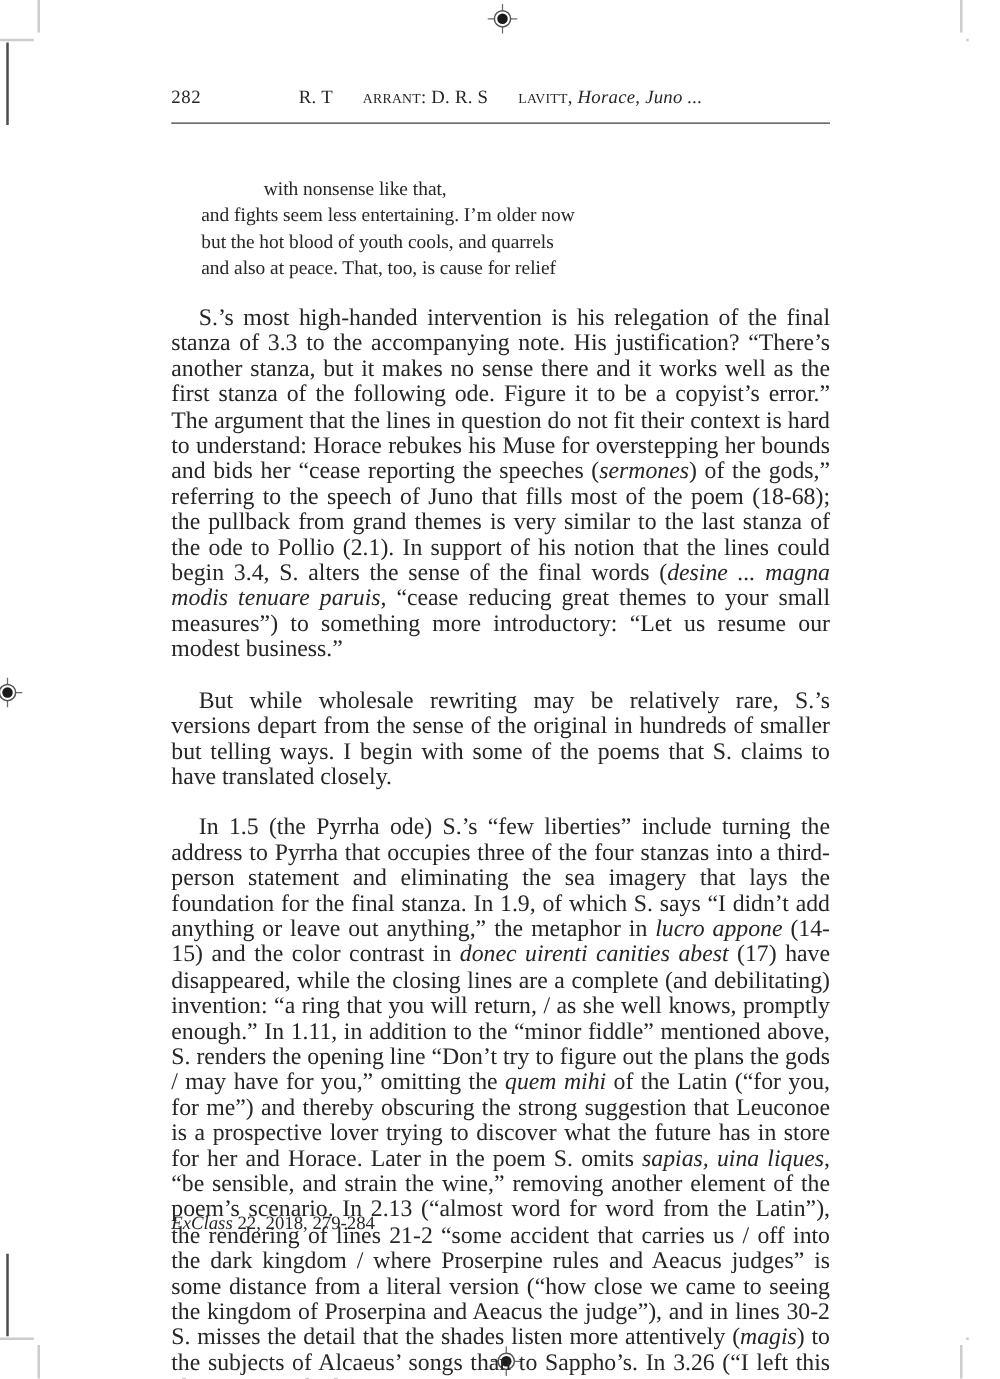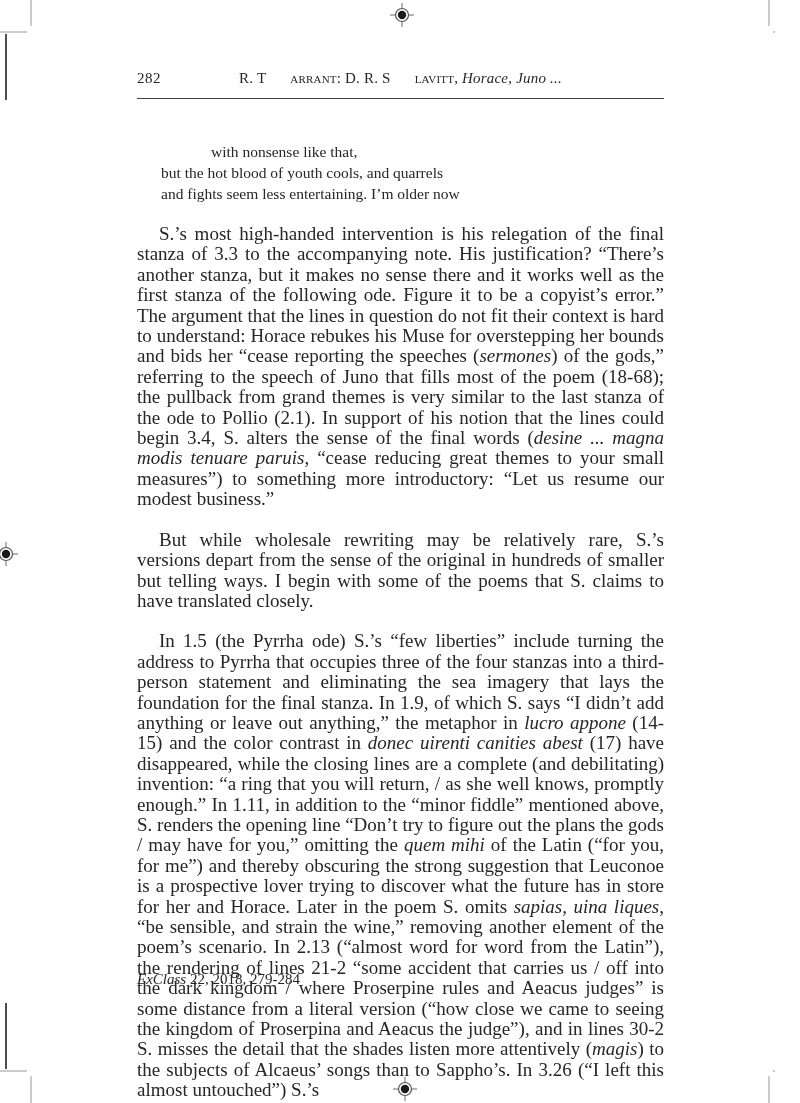--- a/index.html
+++ b/index.html
@@ -106,22 +106,23 @@
 
   <div class="content">
 
     <div class="header">
       <span class="page-number">282</span>
       <span class="running-title"><span>R. T</span><span class="st-sc">arrant</span><span>: D. R. S</span><span class="st-sc">lavitt</span><span>, </span><span class="st-i">Horace, Juno ...</span></span>
     </div>
 
     <div class="poem">
       <div class="poem-line ind2">with nonsense like that,</div>
+      <div class="poem-line">and fights seem less entertaining. I’m older now</div>
       <div class="poem-line">but the hot blood of youth cools, and quarrels</div>
-      <div class="poem-line">and fights seem less entertaining. I’m older now</div>
+      <div class="poem-line">and also at peace. That, too, is cause for relief</div>
     </div>
 
     <div class="body-text">
       <p><span>S.’s most high-handed intervention is his relegation of the final stanza of 3.3 to the accompanying note. His justification? “There’s another stanza, but it makes no sense there and it works well as the first stanza of the following ode. Figure it to be a copyist’s error.” The argument that the lines in question do not fit their context is hard to understand: Horace rebukes his Muse for overstepping her bounds and bids her “cease reporting the speeches (</span><span class="st-i">sermones</span><span>) of the gods,” referring to the speech of Juno that fills most of the poem (18-68); the pullback from grand themes is very similar to the last stanza of the ode to Pollio (2.1). In support of his notion that the lines could begin 3.4, S. alters the sense of the final words (</span><span class="st-i">desine ... magna modis tenuare paruis</span><span>, “cease reducing great themes to your small measures”) to something more introductory: “Let us resume our modest business.”</span></p>
       <p><span>But while wholesale rewriting may be relatively rare, S.’s versions depart from the sense of the original in hundreds of smaller but telling ways. I begin with some of the poems that S. claims to have translated closely.</span></p>
       <p><span>In 1.5 (the Pyrrha ode) S.’s “few liberties” include turning the address to Pyrrha that occupies three of the four stanzas into a third-person statement and eliminating the sea imagery that lays the foundation for the final stanza. In 1.9, of which S. says “I didn’t add anything or leave out anything,” the metaphor in </span><span class="st-i">lucro appone</span><span> (14-15) and the color contrast in </span><span class="st-i">donec uirenti canities abest</span><span> (17) have disappeared, while the closing lines are a complete (and debilitating) invention: “a ring that you will return, / as she well knows, promptly enough.” In 1.11, in addition to the “minor fiddle” mentioned above, S. renders the opening line “Don’t try to figure out the plans the gods / may have for you,” omitting the </span><span class="st-i">quem mihi</span><span> of the Latin (“for you, for me”) and thereby obscuring the strong suggestion that Leuconoe is a prospective lover trying to discover what the future has in store for her and Horace. Later in the poem S. omits </span><span class="st-i">sapias, uina liques</span><span>, “be sensible, and strain the wine,” removing another element of the poem’s scenario. In 2.13 (“almost word for word from the Latin”), the rendering of lines 21-2 “some accident that carries us / off into the dark kingdom / where Proserpine rules and Aeacus judges” is some distance from a literal version (“how close we came to seeing the kingdom of Proserpina and Aeacus the judge”), and in lines 30-2 S. misses the detail that the shades listen more attentively (</span><span class="st-i">magis</span><span>) to the subjects of Alcaeus’ songs than to Sappho’s. In 3.26 (“I left this almost untouched”) S.’s</span></p>
     </div>
 
   </div>
 

